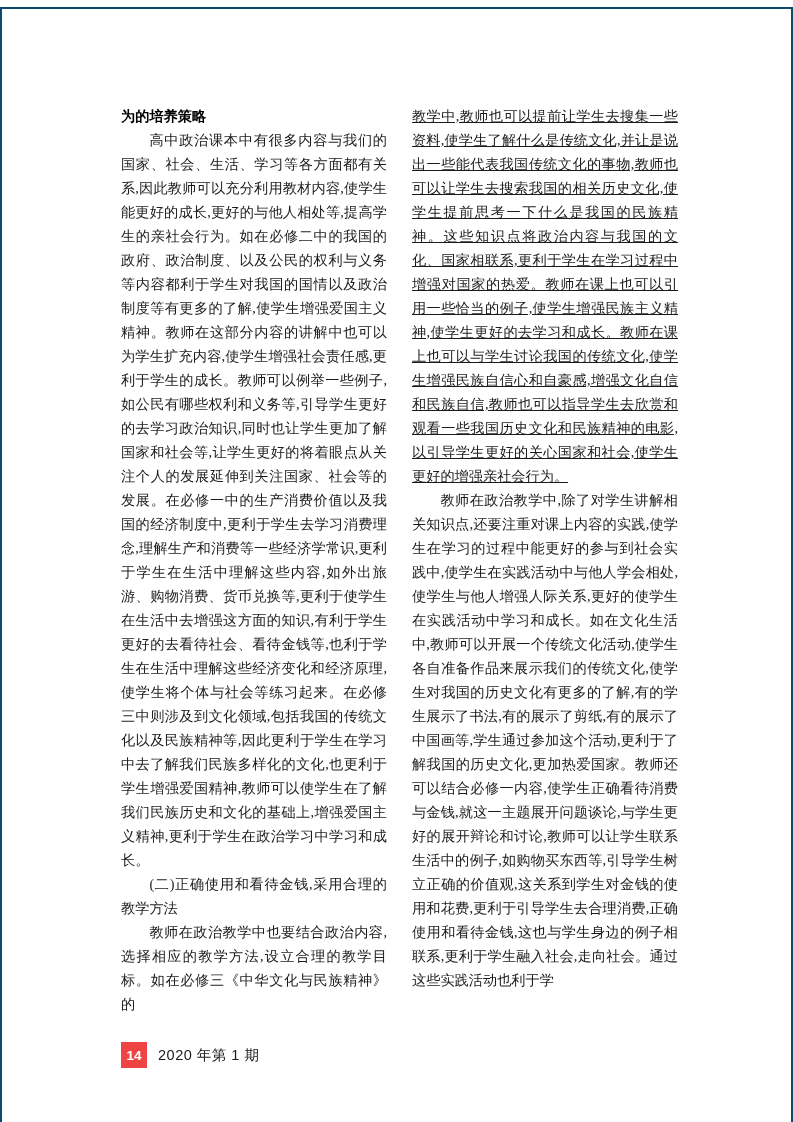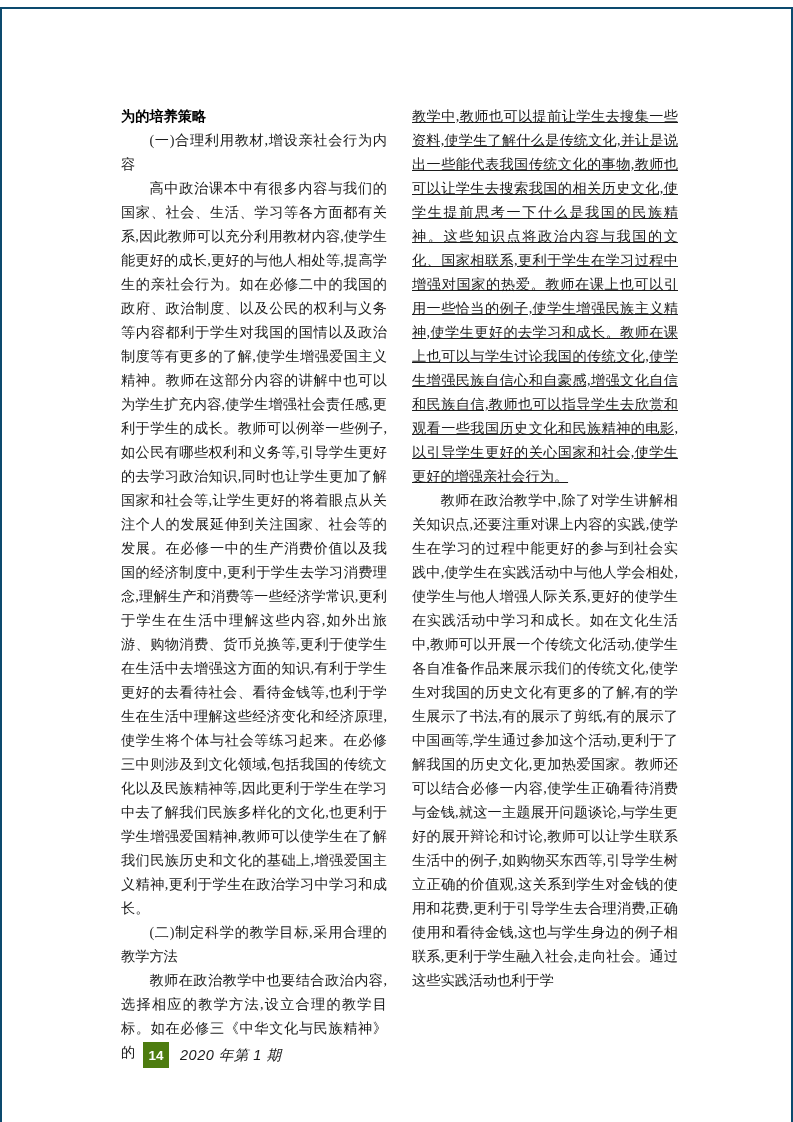--- a/index.html
+++ b/index.html
@@ -41,47 +41,44 @@
   .footer {
     position: absolute;
     left: 119px; top: 1033px;
     display: flex;
     align-items: center;
     gap: 11px;
     font-family: "Liberation Sans", "DejaVu Sans", sans-serif;
   }
   .page-num {
     width: 26px; height: 26px;
-    background: #4d7c0f;
+    background: #ef4444;
     color: #ffffff;
     display: flex;
     align-items: center;
     justify-content: center;
     font-size: 13.5px;
     font-weight: bold;
-    margin-left: 22px;
   }
   .issue {
     font-size: 14.5px;
     color: #1b1b1b;
     letter-spacing: 0.5px;
-    font-style: italic;
   }
 </style>
 </head>
 <body>
 
 <div class="page">
 
   <div class="content">
     <div class="col">
         <p class="blk-heading">为的培养策略</p>
-        <p class="blk-para">(一)合理利用教材,增设亲社会行为内容</p>
         <p class="blk-para">高中政治课本中有很多内容与我们的国家、社会、生活、学习等各方面都有关系,因此教师可以充分利用教材内容,使学生能更好的成长,更好的与他人相处等,提高学生的亲社会行为。如在必修二中的我国的政府、政治制度、以及公民的权利与义务等内容都利于学生对我国的国情以及政治制度等有更多的了解,使学生增强爱国主义精神。教师在这部分内容的讲解中也可以为学生扩充内容,使学生增强社会责任感,更利于学生的成长。教师可以例举一些例子,如公民有哪些权利和义务等,引导学生更好的去学习政治知识,同时也让学生更加了解国家和社会等,让学生更好的将着眼点从关注个人的发展延伸到关注国家、社会等的发展。在必修一中的生产消费价值以及我国的经济制度中,更利于学生去学习消费理念,理解生产和消费等一些经济学常识,更利于学生在生活中理解这些内容,如外出旅游、购物消费、货币兑换等,更利于使学生在生活中去增强这方面的知识,有利于学生更好的去看待社会、看待金钱等,也利于学生在生活中理解这些经济变化和经济原理,使学生将个体与社会等练习起来。在必修三中则涉及到文化领域,包括我国的传统文化以及民族精神等,因此更利于学生在学习中去了解我们民族多样化的文化,也更利于学生增强爱国精神,教师可以使学生在了解我们民族历史和文化的基础上,增强爱国主义精神,更利于学生在政治学习中学习和成长。</p>
-        <p class="blk-para">(二)制定科学的教学目标,采用合理的教学方法</p>
+        <p class="blk-para">(二)正确使用和看待金钱,采用合理的教学方法</p>
         <p class="blk-para">教师在政治教学中也要结合政治内容,选择相应的教学方法,设立合理的教学目标。如在必修三《中华文化与民族精神》的</p>
       </div>
     <div class="col">
         <p class="blk-cont">教学中,教师也可以提前让学生去搜集一些资料,使学生了解什么是传统文化,并让是说出一些能代表我国传统文化的事物,教师也可以让学生去搜索我国的相关历史文化,使学生提前思考一下什么是我国的民族精神。这些知识点将政治内容与我国的文化、国家相联系,更利于学生在学习过程中增强对国家的热爱。教师在课上也可以引用一些恰当的例子,使学生增强民族主义精神,使学生更好的去学习和成长。教师在课上也可以与学生讨论我国的传统文化,使学生增强民族自信心和自豪感,增强文化自信和民族自信,教师也可以指导学生去欣赏和观看一些我国历史文化和民族精神的电影,以引导学生更好的关心国家和社会,使学生更好的增强亲社会行为。</p>
         <p class="blk-para">教师在政治教学中,除了对学生讲解相关知识点,还要注重对课上内容的实践,使学生在学习的过程中能更好的参与到社会实践中,使学生在实践活动中与他人学会相处,使学生与他人增强人际关系,更好的使学生在实践活动中学习和成长。如在文化生活中,教师可以开展一个传统文化活动,使学生各自准备作品来展示我们的传统文化,使学生对我国的历史文化有更多的了解,有的学生展示了书法,有的展示了剪纸,有的展示了中国画等,学生通过参加这个活动,更利于了解我国的历史文化,更加热爱国家。教师还可以结合必修一内容,使学生正确看待消费与金钱,就这一主题展开问题谈论,与学生更好的展开辩论和讨论,教师可以让学生联系生活中的例子,如购物买东西等,引导学生树立正确的价值观,这关系到学生对金钱的使用和花费,更利于引导学生去合理消费,正确使用和看待金钱,这也与学生身边的例子相联系,更利于学生融入社会,走向社会。通过这些实践活动也利于学</p>
       </div>
   </div>
 
   <div class="footer">
     <div class="page-num">14</div>

